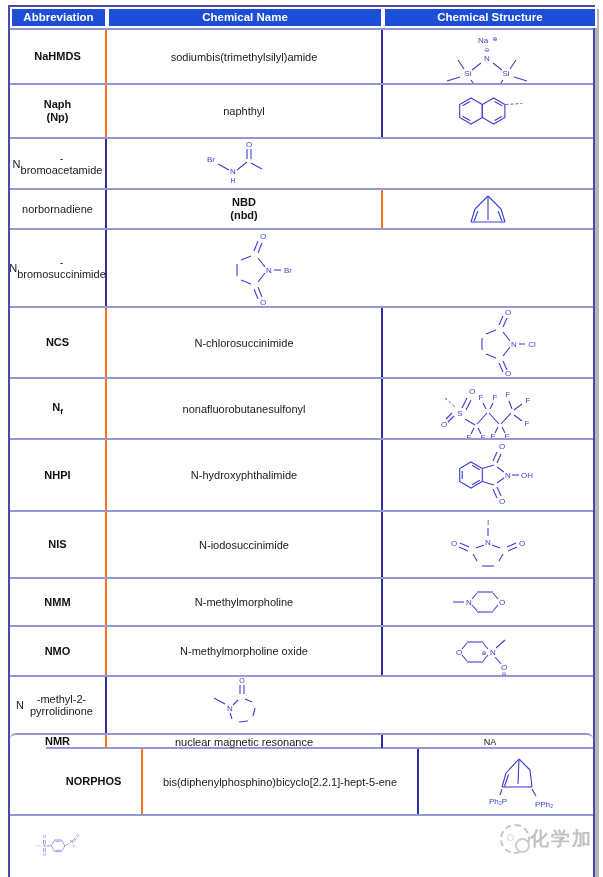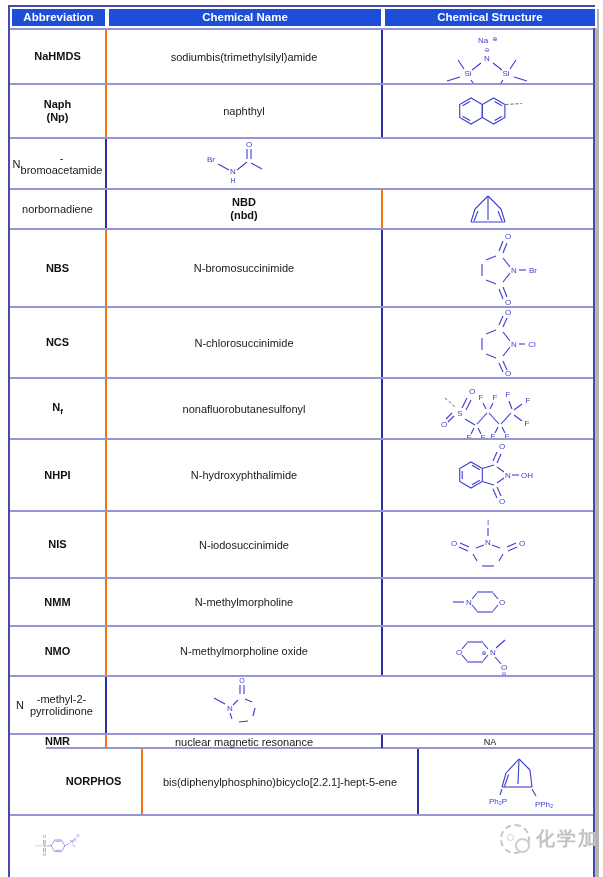--- a/index.html
+++ b/index.html
@@ -17,21 +17,21 @@
   .c1{border-right:2px solid #f97316;font-weight:bold;font-size:11px;color:#111;
       flex-direction:column;line-height:13px;text-align:center;}
   .c2{border-right:2px solid #2e2ea2;font-size:11px;color:#1a1a1a;text-align:center;
       padding:0 6px;}
   .c3{overflow:hidden;}
   .it{}
   .sub{font-size:8px;vertical-align:sub;line-height:1;}
   .na-text{font-size:9px;color:#111;}
   svg text{font-family:"Liberation Sans",sans-serif;}
   #watermark{position:absolute;left:500px;top:824px;display:flex;align-items:center;
-             gap:6px;z-index:5;}
+             z-index:5;}
   #wm-icon{width:26px;height:26px;border:2px dashed #c6c6c6;border-radius:50%;
            position:relative;}
   #wm-icon::after{content:"";position:absolute;right:-2px;bottom:-1px;width:11px;height:11px;
            border:2px solid #cdcdcd;border-radius:50%;background:#fff;}
   #wm-icon::before{content:"";position:absolute;left:5px;top:8px;width:5px;height:5px;
            border:1.5px solid #cfcfcf;border-radius:50%;}
   #wm-text{font-size:19px;font-weight:bold;color:#c2c2c2;letter-spacing:2px;}
 </style>
 </head>
 <body>
@@ -126,23 +126,20 @@
               <line x1="92" y1="19" x2="88" y2="32" stroke="#3E3ECF" stroke-width="1.1"></line>
               <line x1="118" y1="19" x2="122" y2="32" stroke="#3E3ECF" stroke-width="1.1"></line>
               <line x1="88" y1="32" x2="122" y2="32" stroke="#3E3ECF" stroke-width="1.1"></line>
               <line x1="95" y1="21" x2="91" y2="31" stroke="#3E3ECF" stroke-width="1.1"></line>
               <line x1="115" y1="21" x2="119" y2="31" stroke="#3E3ECF" stroke-width="1.1"></line>
               <line x1="105" y1="6" x2="105" y2="30" stroke="#3E3ECF" stroke-width="1.1"></line>
             </svg>
           </div>
         </div>
         <div class="row" style="height: 76px;">
-          <div class="cell c1">
-            <div><span>NBS</span></div>
-          </div>
           <div class="cell c2">
             <span class="it">N</span>
             <span>-bromosuccinimide</span>
           </div>
           <div class="cell c3">
             <svg width="214" height="76" viewBox="0 0 214 76">
               <text x="131" y="43" font-size="8" fill="#3E3ECF" text-anchor="middle">N</text>
               <line x1="127" y1="37" x2="120" y2="28" stroke="#3E3ECF" stroke-width="1.1"></line>
               <line x1="113" y1="26" x2="103" y2="30" stroke="#3E3ECF" stroke-width="1.1"></line>
               <line x1="99" y1="34" x2="99" y2="46" stroke="#3E3ECF" stroke-width="1.1"></line>
@@ -346,21 +343,21 @@
               <line x1="107" y1="22" x2="114" y2="25" stroke="#3E3ECF" stroke-width="1.1"></line>
               <line x1="117" y1="31" x2="115" y2="39" stroke="#3E3ECF" stroke-width="1.1"></line>
               <line x1="110" y1="44" x2="101" y2="45" stroke="#3E3ECF" stroke-width="1.1"></line>
               <line x1="94" y1="42" x2="92" y2="36" stroke="#3E3ECF" stroke-width="1.1"></line>
               <line x1="102" y1="17" x2="102" y2="8" stroke="#3E3ECF" stroke-width="1.1"></line>
               <line x1="106" y1="17" x2="106" y2="8" stroke="#3E3ECF" stroke-width="1.1"></line>
               <text x="104" y="6" font-size="7" fill="#3E3ECF" text-anchor="middle">O</text>
             </svg>
           </div>
         </div>
-        <div class="row" style="height: 12px;">
+        <div class="row" style="height: 12px; border-radius: 6px;">
           <div class="cell c1">
             <div><span>NMR</span></div>
           </div>
           <div class="cell c2">
             <span>nuclear magnetic resonance</span>
           </div>
           <div class="cell c3">
             <span class="na-text">NA</span>
           </div>
         </div>

